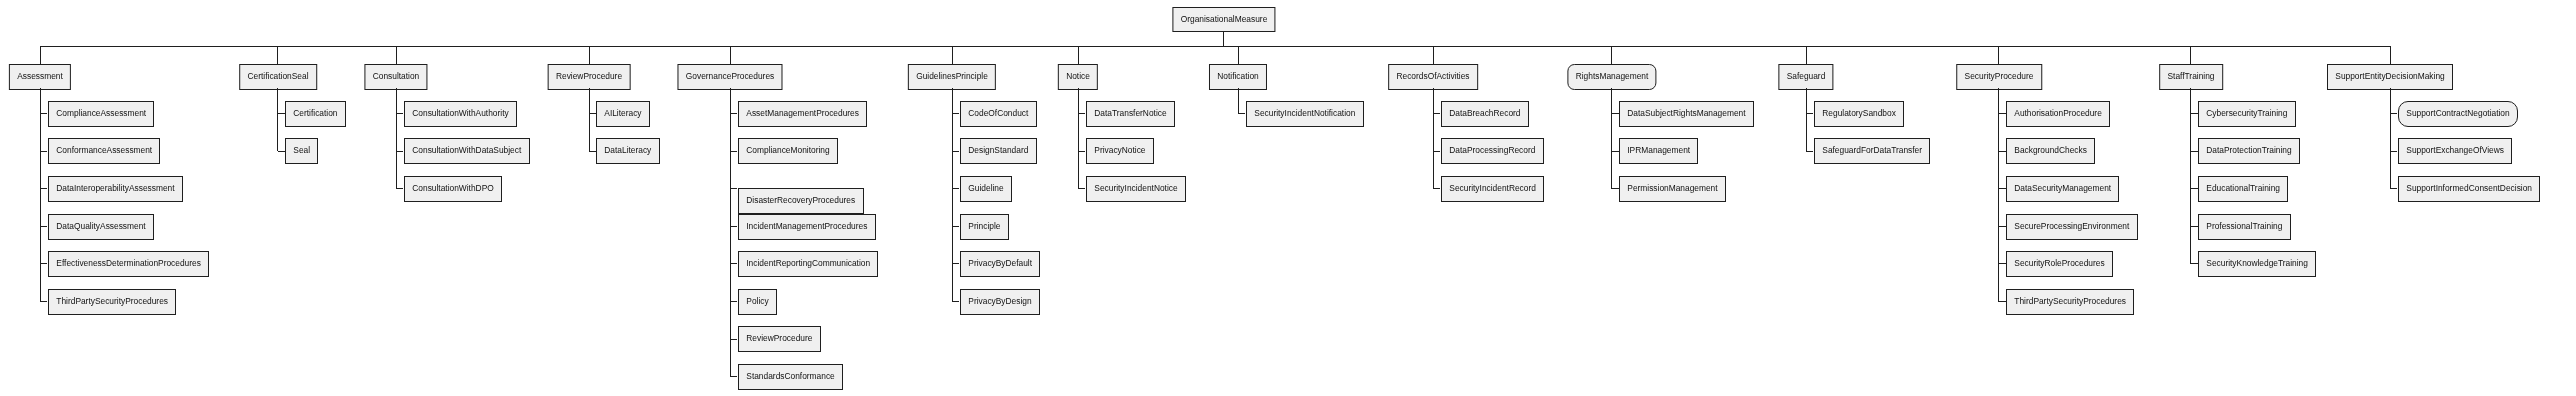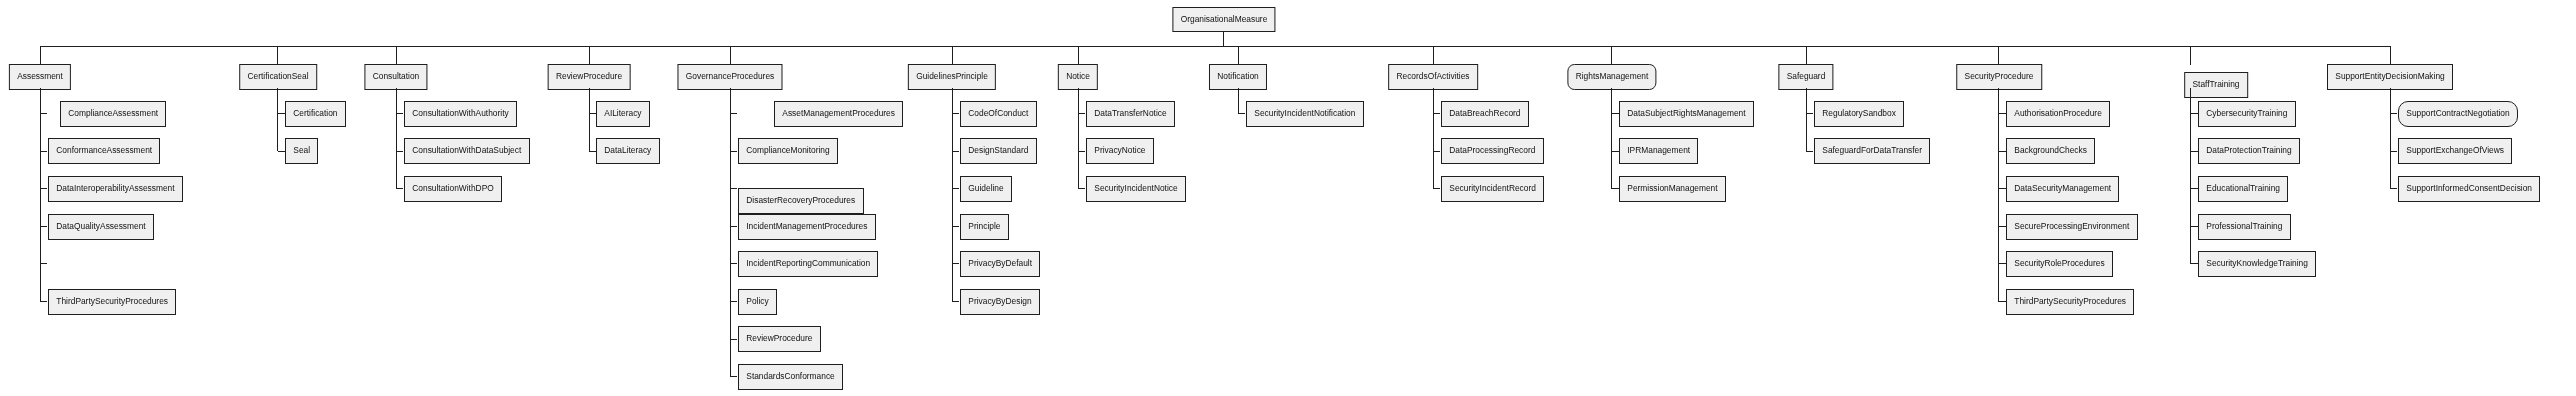--- a/index.html
+++ b/index.html
@@ -34,28 +34,29 @@
 <body>
 
 <div class="canvas" id="canvas">
     <div class="node centered" style="left: 1224px; top: 6.6px;">OrganisationalMeasure</div>
     <div class="line" style="left: 1223px; top: 32px; width: 1.1px; height: 14.6px;"></div>
     <div class="line" style="left: 40px; top: 46px; width: 2351px; height: 1.1px;"></div>
     <div class="line" style="left: 40px; top: 46px; width: 1.1px; height: 19.4px;"></div>
     <div class="node centered" style="left: 40px; top: 64px;">Assessment</div>
     <div class="line" style="left: 40px; top: 88px; width: 1.1px; height: 214px;"></div>
     <div class="line" style="left: 40px; top: 113px; width: 7.3px; height: 1.1px;"></div>
-    <div class="node" style="left: 48px; top: 101px; margin-left: 12px;">ComplianceAssessment</div>
+    <div class="node" style="left: 48px; top: 101px;">ComplianceAssessment</div>
     <div class="line" style="left: 40px; top: 151px; width: 7.3px; height: 1.1px;"></div>
     <div class="node" style="left: 48px; top: 138px;">ConformanceAssessment</div>
     <div class="line" style="left: 40px; top: 188px; width: 7.3px; height: 1.1px;"></div>
     <div class="node" style="left: 48px; top: 176px;">DataInteroperabilityAssessment</div>
     <div class="line" style="left: 40px; top: 226px; width: 7.3px; height: 1.1px;"></div>
     <div class="node" style="left: 48px; top: 214px;">DataQualityAssessment</div>
     <div class="line" style="left: 40px; top: 263px; width: 7.3px; height: 1.1px;"></div>
+    <div class="node" style="left: 48px; top: 251px;">EffectivenessDeterminationProcedures</div>
     <div class="line" style="left: 40px; top: 301px; width: 7.3px; height: 1.1px;"></div>
     <div class="node" style="left: 48px; top: 289px;">ThirdPartySecurityProcedures</div>
     <div class="line" style="left: 277px; top: 46px; width: 1.1px; height: 19.4px;"></div>
     <div class="node centered" style="left: 278px; top: 64px;">CertificationSeal</div>
     <div class="line" style="left: 277px; top: 88px; width: 1.1px; height: 63px;"></div>
     <div class="line" style="left: 278px; top: 113px; width: 7.3px; height: 1.1px;"></div>
     <div class="node" style="left: 285px; top: 101px;">Certification</div>
     <div class="line" style="left: 278px; top: 151px; width: 7.3px; height: 1.1px;"></div>
     <div class="node" style="left: 285px; top: 138px;">Seal</div>
     <div class="line" style="left: 396px; top: 46px; width: 1.1px; height: 19.4px;"></div>
@@ -71,21 +72,21 @@
     <div class="node centered" style="left: 589px; top: 64px;">ReviewProcedure</div>
     <div class="line" style="left: 589px; top: 88px; width: 1.1px; height: 63px;"></div>
     <div class="line" style="left: 589px; top: 113px; width: 7.3px; height: 1.1px;"></div>
     <div class="node" style="left: 596px; top: 101px;">AILiteracy</div>
     <div class="line" style="left: 589px; top: 151px; width: 7.3px; height: 1.1px;"></div>
     <div class="node" style="left: 596px; top: 138px;">DataLiteracy</div>
     <div class="line" style="left: 730px; top: 46px; width: 1.1px; height: 19.4px;"></div>
     <div class="node centered" style="left: 730px; top: 64px;">GovernanceProcedures</div>
     <div class="line" style="left: 730px; top: 88px; width: 1.1px; height: 289px;"></div>
     <div class="line" style="left: 730px; top: 113px; width: 7.3px; height: 1.1px;"></div>
-    <div class="node" style="left: 738px; top: 101px; margin-left: 36px;">AssetManagementProcedures</div>
+    <div class="node" style="left: 738px; top: 101px;">AssetManagementProcedures</div>
     <div class="line" style="left: 730px; top: 151px; width: 7.3px; height: 1.1px;"></div>
     <div class="node" style="left: 738px; top: 138px;">ComplianceMonitoring</div>
     <div class="line" style="left: 730px; top: 188px; width: 7.3px; height: 1.1px;"></div>
     <div class="node" style="left: 738px; top: 176px; margin-top: 12px;">DisasterRecoveryProcedures</div>
     <div class="line" style="left: 730px; top: 226px; width: 7.3px; height: 1.1px;"></div>
     <div class="node" style="left: 738px; top: 214px;">IncidentManagementProcedures</div>
     <div class="line" style="left: 730px; top: 263px; width: 7.3px; height: 1.1px;"></div>
     <div class="node" style="left: 738px; top: 251px;">IncidentReportingCommunication</div>
     <div class="line" style="left: 730px; top: 301px; width: 7.3px; height: 1.1px;"></div>
     <div class="node" style="left: 738px; top: 289px;">Policy</div>
@@ -156,21 +157,21 @@
     <div class="node" style="left: 2006px; top: 138px;">BackgroundChecks</div>
     <div class="line" style="left: 1999px; top: 188px; width: 7.3px; height: 1.1px;"></div>
     <div class="node" style="left: 2006px; top: 176px;">DataSecurityManagement</div>
     <div class="line" style="left: 1999px; top: 226px; width: 7.3px; height: 1.1px;"></div>
     <div class="node" style="left: 2006px; top: 214px;">SecureProcessingEnvironment</div>
     <div class="line" style="left: 1999px; top: 263px; width: 7.3px; height: 1.1px;"></div>
     <div class="node" style="left: 2006px; top: 251px;">SecurityRoleProcedures</div>
     <div class="line" style="left: 1999px; top: 301px; width: 7.3px; height: 1.1px;"></div>
     <div class="node" style="left: 2006px; top: 289px;">ThirdPartySecurityProcedures</div>
     <div class="line" style="left: 2190px; top: 46px; width: 1.1px; height: 19.4px;"></div>
-    <div class="node centered" style="left: 2191px; top: 72px; margin-left: 25px;">StaffTraining</div>
+    <div class="node centered" style="left: 2191px; top: 64px;">StaffTraining</div>
     <div class="line" style="left: 2190px; top: 88px; width: 1.1px; height: 176px;"></div>
     <div class="line" style="left: 2191px; top: 113px; width: 7.3px; height: 1.1px;"></div>
     <div class="node" style="left: 2198px; top: 101px;">CybersecurityTraining</div>
     <div class="line" style="left: 2191px; top: 151px; width: 7.3px; height: 1.1px;"></div>
     <div class="node" style="left: 2198px; top: 138px;">DataProtectionTraining</div>
     <div class="line" style="left: 2191px; top: 188px; width: 7.3px; height: 1.1px;"></div>
     <div class="node" style="left: 2198px; top: 176px;">EducationalTraining</div>
     <div class="line" style="left: 2191px; top: 226px; width: 7.3px; height: 1.1px;"></div>
     <div class="node" style="left: 2198px; top: 214px;">ProfessionalTraining</div>
     <div class="line" style="left: 2191px; top: 263px; width: 7.3px; height: 1.1px;"></div>

